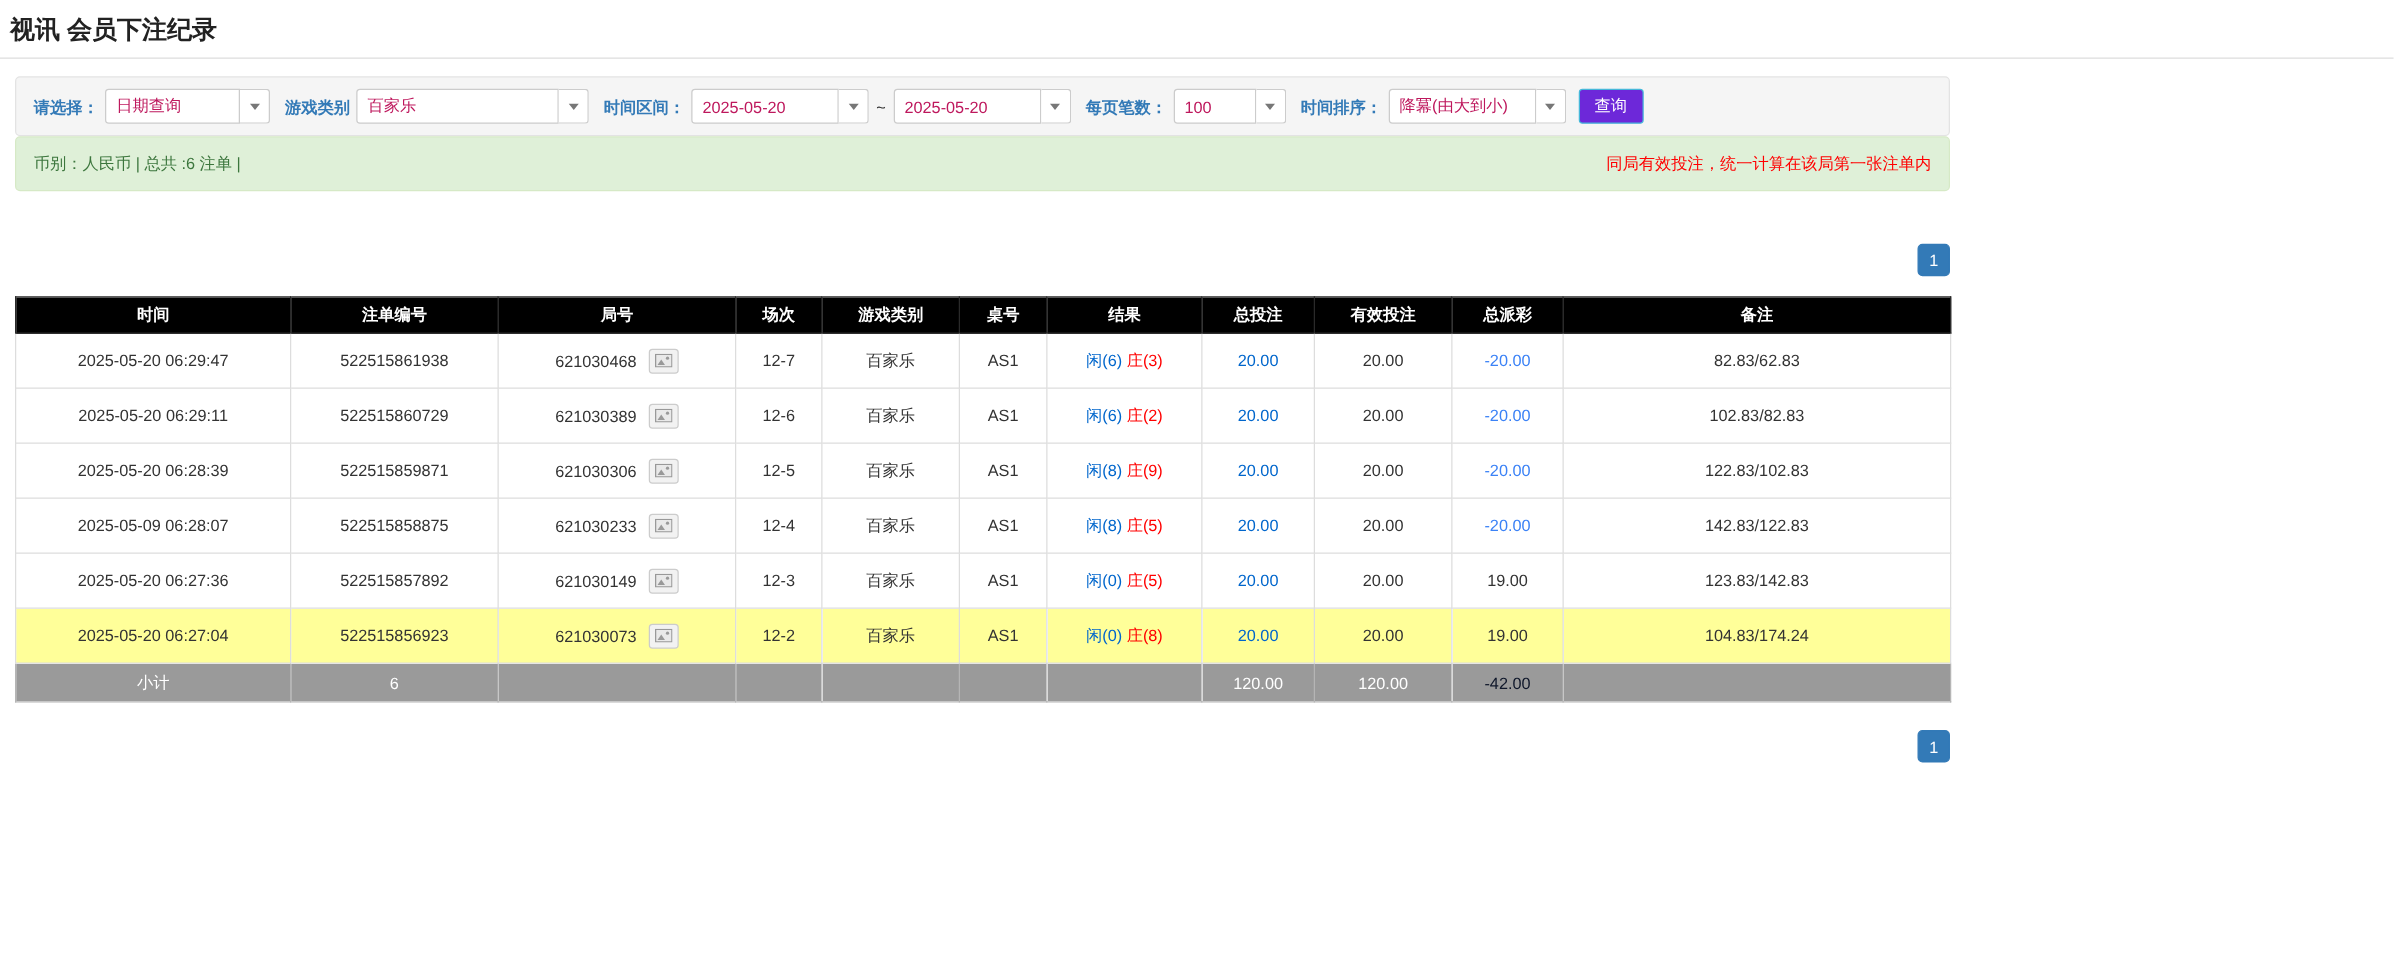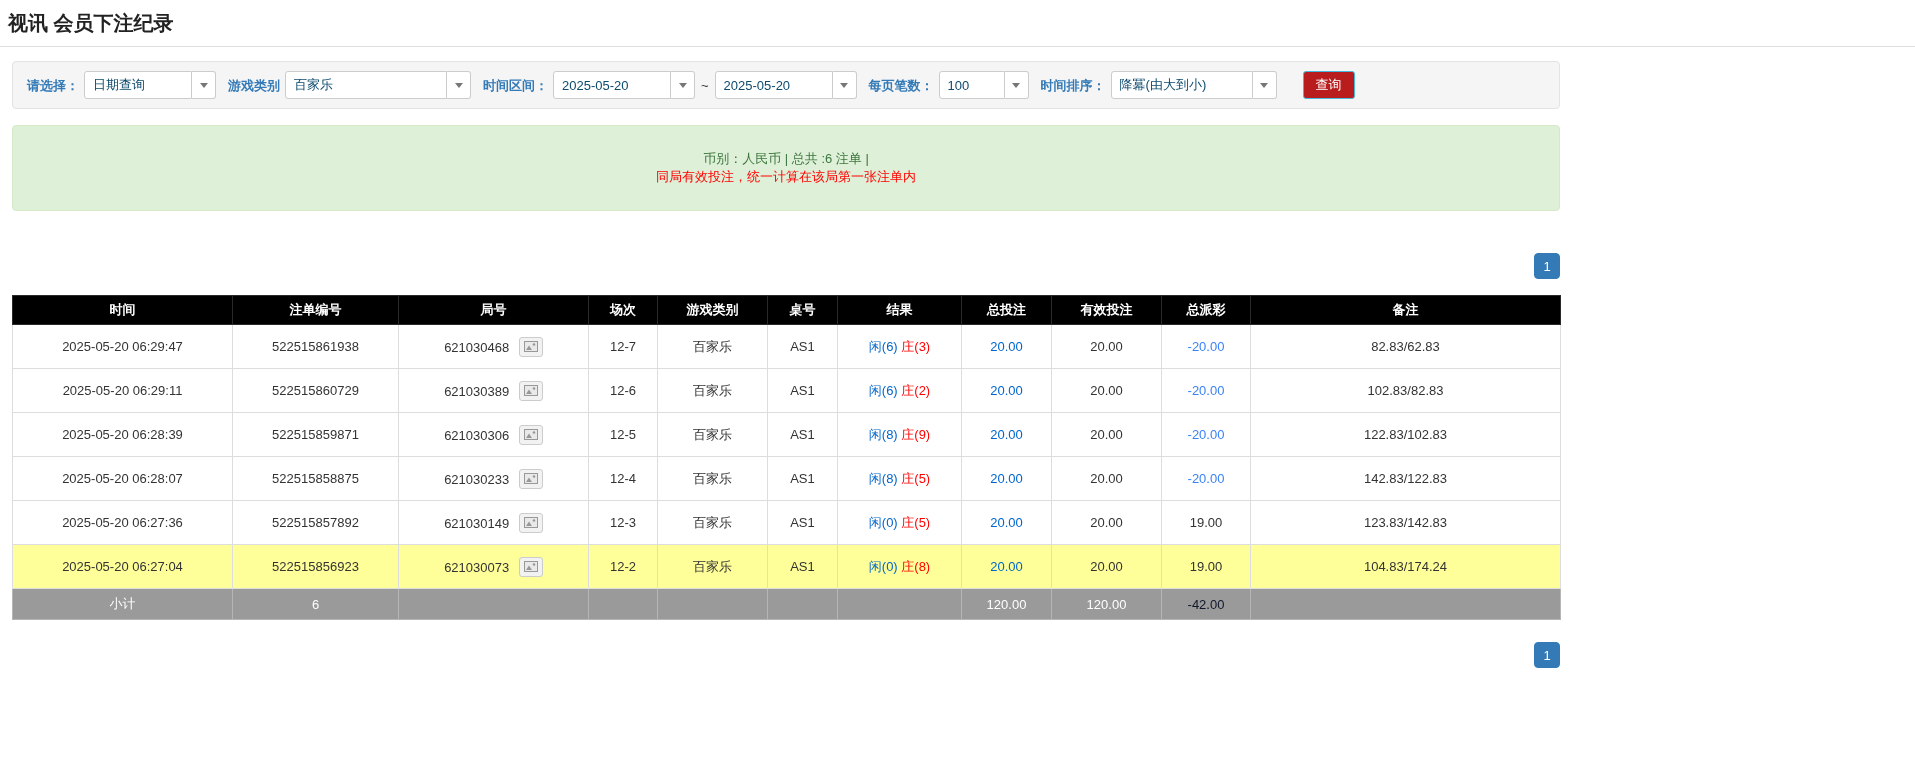--- a/index.html
+++ b/index.html
@@ -42,21 +42,21 @@
   }
   .combo { display: inline-flex; align-items: stretch; height: 28px; }
   .combo .val {
     background: #fff;
     border: 1px solid #ccc;
     border-radius: 3px 0 0 3px;
     padding: 0 8px;
     display: flex;
     align-items: center;
     white-space: nowrap;
-    color: #0c4a6e;
+    color: #be185d;
     text-align: right;
   }
   .combo .caret-btn {
     width: 24px;
     background: #fff;
     border: 1px solid #ccc;
     border-left: none;
     border-radius: 0 3px 3px 0;
     display: flex;
     align-items: center;
@@ -64,42 +64,40 @@
     cursor: pointer;
   }
   .caret-icon {
     width: 0; height: 0;
     border-left: 4px solid transparent;
     border-right: 4px solid transparent;
     border-top: 5px solid #777;
   }
   .range-sep { margin: 0 6px; color: #333; }
   .btn-search {
-    background: #b91c1c;
+    background: #6d28d9;
     border: 1px solid #46b8da;
     color: #fff;
     border-radius: 3px;
     height: 28px;
     padding: 0 12px;
     font-size: 13px;
     cursor: pointer;
-    margin-left: 18px;
+    margin-left: 2px;
   }
 
   
   .summary-bar {
-    margin-top: 16px;
     background: #dff0d8;
     border: 1px solid #d6e9c6;
     border-radius: 4px;
-    padding: 24px 14px;
+    padding: 12px 14px;
     display: flex;
     justify-content: space-between;
     align-items: center;
-    flex-direction: column;
   }
   .summary-left { color: #3c763d; }
   .summary-right { color: #ff0000; }
 
   
   .pagination-row { text-align: right; margin: 10px 0 6px; }
   .pagination-row.top { margin-top: 42px; }
   .page-btn {
     display: inline-flex;
     align-items: center;
@@ -235,21 +233,21 @@
         <span class="val" style="width:66px">100</span>
         <span class="caret-btn">
             <span class="caret-icon"></span>
           </span>
       </span>
     </div>
 
     <div class="filter-item">
       <span class="filter-label">时间排序：</span>
       <span class="combo">
-        <span class="val" style="width:142px">降冪(由大到小)</span>
+        <span class="val" style="width:118px">降冪(由大到小)</span>
         <span class="caret-btn">
             <span class="caret-icon"></span>
           </span>
       </span>
     </div>
 
     <button class="btn-search">查询</button>
   </div>
 
   <div class="summary-bar">
@@ -361,21 +359,21 @@
     <td>
       <span class="player">闲(8)</span>
       <span class="banker">庄(9)</span>
     </td>
     <td class="link-blue">20.00</td>
     <td>20.00</td>
     <td class="neg">-20.00</td>
     <td>122.83/102.83</td>
   </tr>
         <tr>
-    <td>2025-05-20 06:28:07</td>
+    <td>2025-05-09 06:28:07</td>
     <td>522515858875</td>
     <td>
       <span class="round-num">621030233</span>
       <span class="video-btn">
         <svg width="14" height="11" viewBox="0 0 14 11">
           <rect x="0.5" y="0.5" width="13" height="10" fill="#e9e9e9" stroke="#999"></rect>
           <polygon points="2,9 5,4.5 8,9" fill="#999"></polygon>
           <circle cx="10" cy="3.5" r="1.3" fill="#999"></circle>
         </svg>
       </span>

